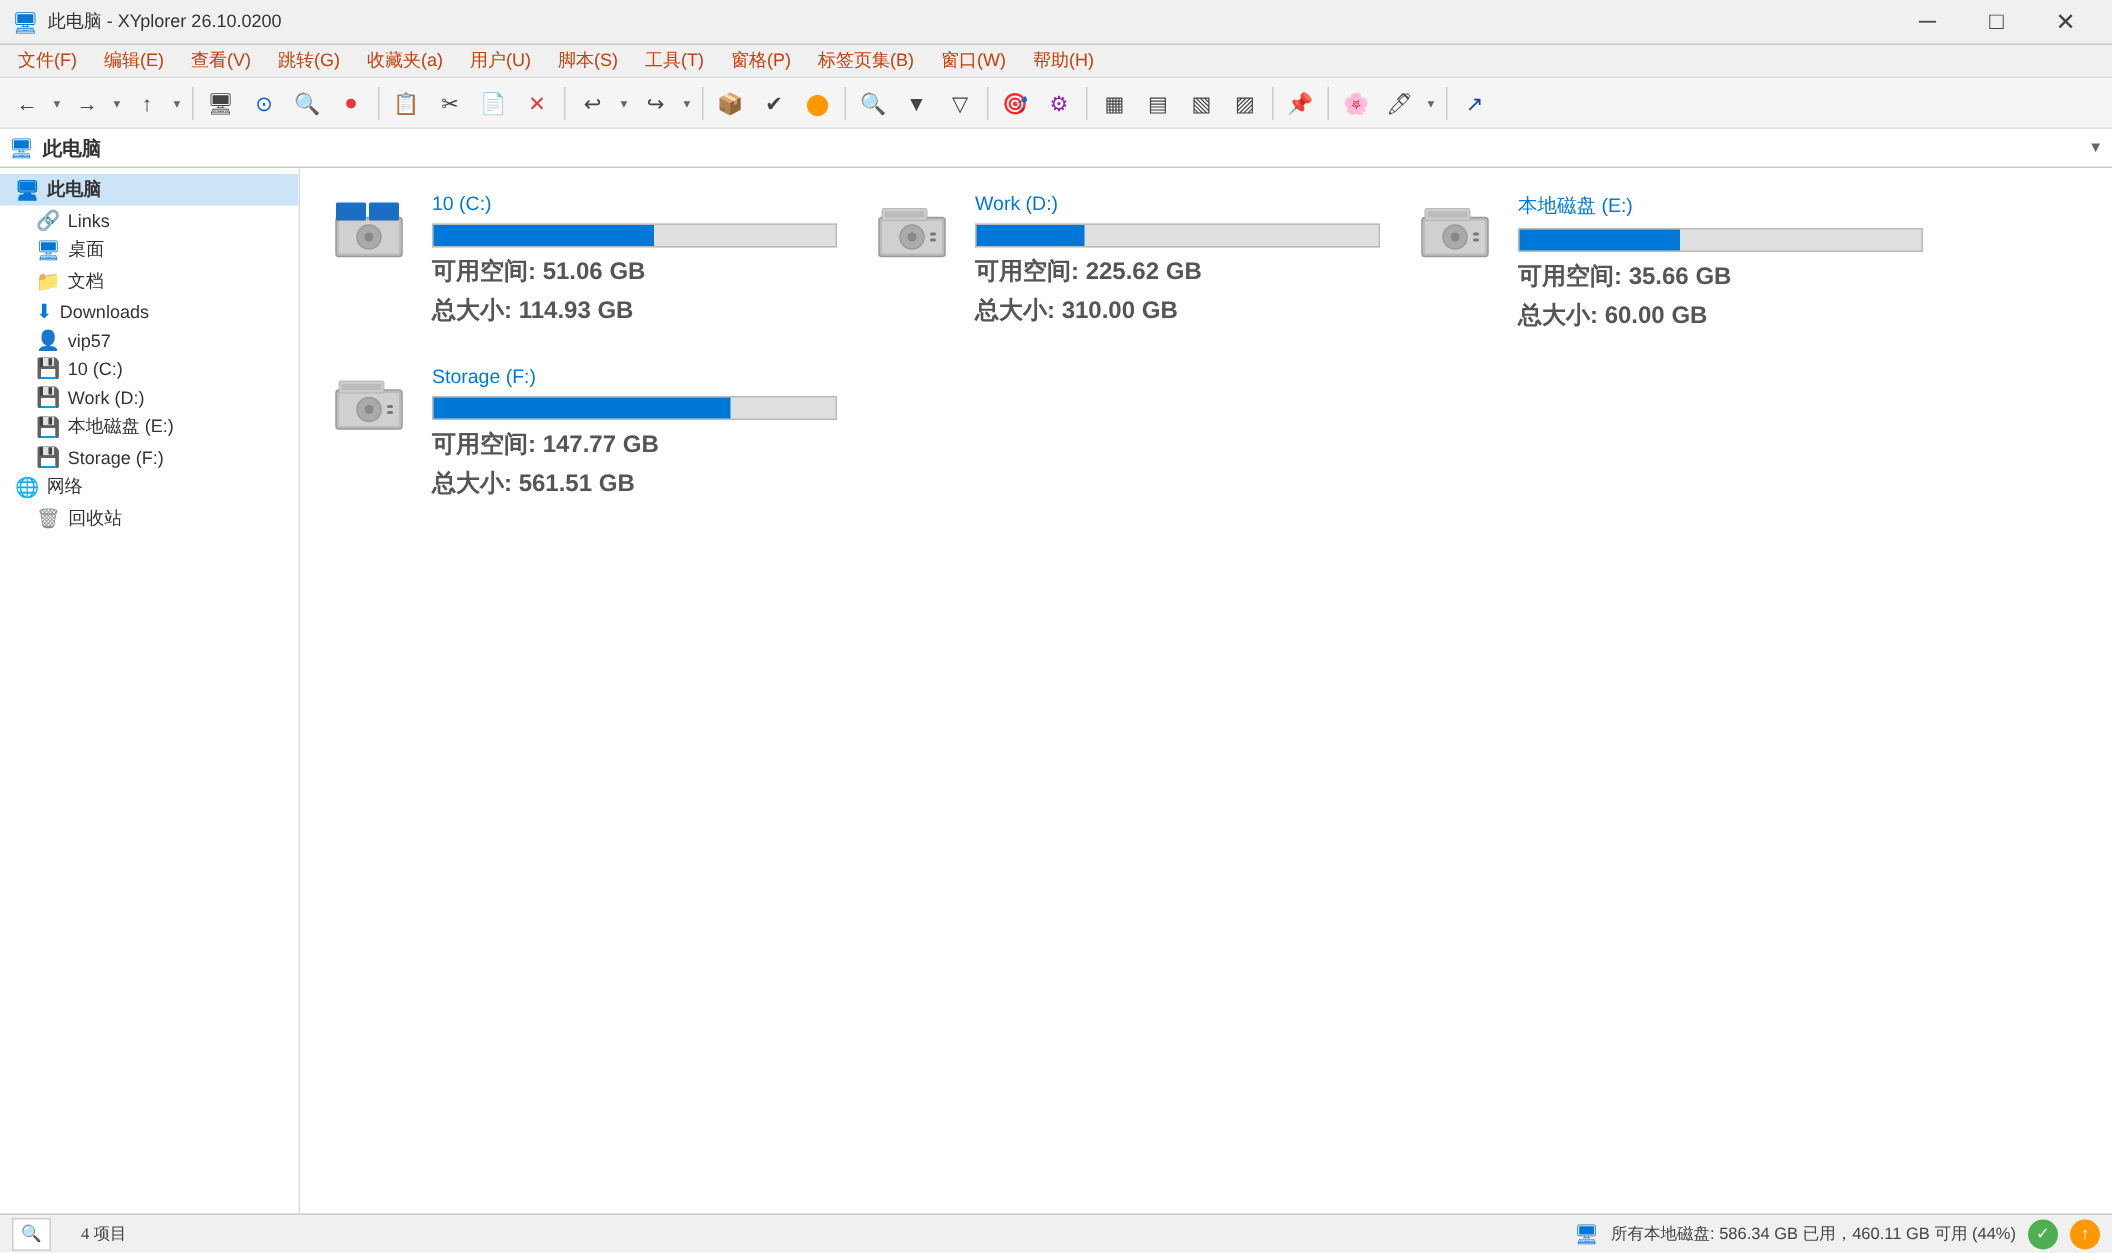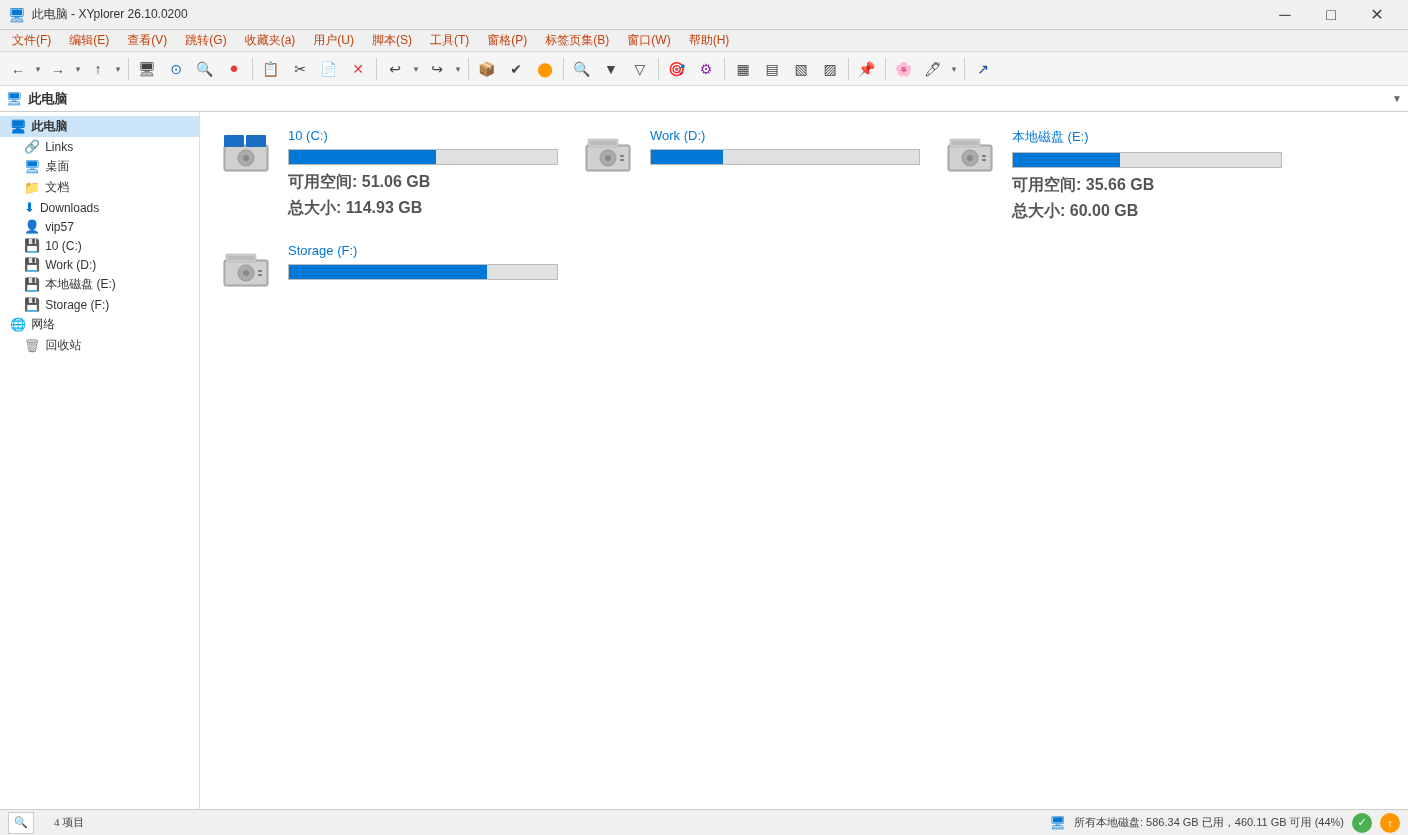--- a/index.html
+++ b/index.html
@@ -233,20 +233,21 @@
   <rect x="8" y="10" width="26" height="4" fill="#bbb"></rect>
   <rect x="38" y="24" width="4" height="2" rx="1" fill="#777"></rect>
   <rect x="38" y="28" width="4" height="2" rx="1" fill="#777"></rect>
 </svg>
           </div>
           <div class="drive-info">
             <div class="drive-name">Work (D:)</div>
             <div class="drive-bar-bg">
               <div class="drive-bar-fill blue" style="width: 27%;"></div>
             </div>
+            <div class="drive-stat">可用空间: 225.62 GB<br>总大小: 310.00 GB</div>
           </div>
         </div>
         <div class="drive-card">
           <div class="drive-img">
             <svg viewBox="0 0 52 44" xmlns="http://www.w3.org/2000/svg">
   <rect x="4" y="14" width="44" height="26" rx="2" fill="#bbb" stroke="#999" stroke-width="1"></rect>
   <rect x="6" y="16" width="40" height="22" rx="1" fill="#d0d0d0"></rect>
   <ellipse cx="26" cy="27" rx="8" ry="8" fill="#aaa" stroke="#999" stroke-width="1"></ellipse>
   <ellipse cx="26" cy="27" rx="3" ry="3" fill="#888"></ellipse>
   <rect x="6" y="8" width="30" height="8" rx="1" fill="#ccc" stroke="#aaa" stroke-width="0.5"></rect>
@@ -274,20 +275,21 @@
   <rect x="8" y="10" width="26" height="4" fill="#bbb"></rect>
   <rect x="38" y="24" width="4" height="2" rx="1" fill="#777"></rect>
   <rect x="38" y="28" width="4" height="2" rx="1" fill="#777"></rect>
 </svg>
           </div>
           <div class="drive-info">
             <div class="drive-name">Storage (F:)</div>
             <div class="drive-bar-bg">
               <div class="drive-bar-fill blue" style="width: 74%;"></div>
             </div>
+            <div class="drive-stat">可用空间: 147.77 GB<br>总大小: 561.51 GB</div>
           </div>
         </div>
       </div>
   </div>
 
 </div>
 
 <div id="statusbar">
   <div id="search-bar">🔍</div>
   <div id="statusbar-left">4 项目</div>

